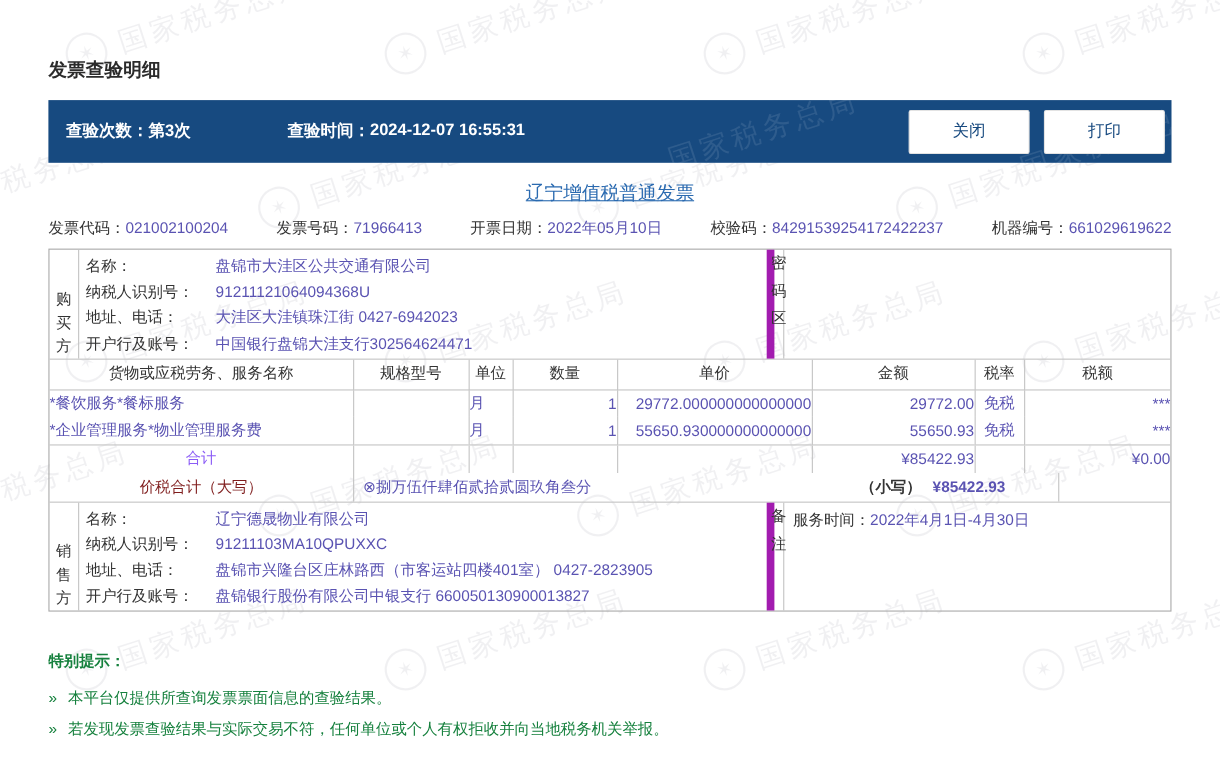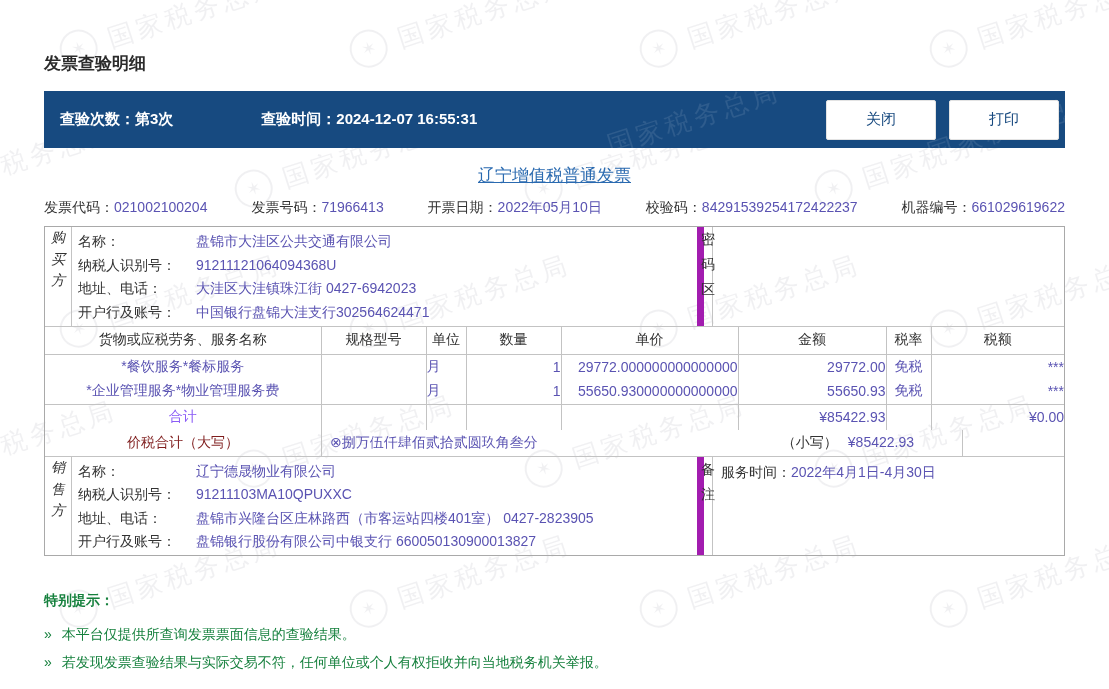--- a/index.html
+++ b/index.html
@@ -56,21 +56,21 @@
   .meta-item .lbl { color:#333; }
   .val { color:#5a53b2; }
 
   
   .invoice-box { border:1px solid #a9a9a9; width:1021px; font-size:14px; background:transparent; }
   .party { display:flex; border-bottom:1px solid #c3c3c3; }
   .party.buyer { height:100px; }
   .party.seller { height:98px; border-bottom:none; }
   .side-cell {
     width:27px; border-right:1px solid #c3c3c3; display:flex;
-    align-items:flex-start; justify-content:center; flex:none;font-style:italic;
+    align-items:flex-end; justify-content:center; flex:none;
   }
   .side-cell span { width:15px; word-break:break-all; line-height:1.55; text-align:center; color:#333; }
   .fields { flex:1; display:flex; flex-direction:column; justify-content:space-between; padding:3px 0; }
   .frow { display:flex; padding-left:6px; line-height:22px; white-space:nowrap; }
   .frow .flabel { width:118px; flex:none; color:#333; }
   .vlabel {
     width:16px; flex:none; border-left:7px solid #a21caf; border-right:1px solid #c3c3c3;
     display:flex; align-items:flex-start; justify-content:center;
   }
   .vlabel span { width:15px; word-break:break-all; line-height:1.8; text-align:center; color:#333; }
@@ -78,42 +78,42 @@
   .remark-line { display:flex; white-space:nowrap; line-height:20px; }
   .remark-line .flabel2 { color:#333; }
 
   
   table.items { width:1019px; border-collapse:collapse; table-layout:fixed; font-size:14px; }
   table.items th, table.items td { border-right:1px solid #c3c3c3; padding:0; overflow:hidden; white-space:nowrap; }
   table.items th:last-child, table.items td:last-child { border-right:none; }
   table.items thead th { height:27px; font-weight:normal; color:#333; border-bottom:1px solid #c3c3c3; text-align:center; }
   table.items tbody td { height:25px; color:#5a53b2; }
   table.items tr.total-row td { border-top:1px solid #c3c3c3; height:26px; }
-  td.c-name   { text-align:center;  padding-left:6px; }
+  td.c-name   { text-align:left;  padding-left:6px; }
   td.c-spec   { text-align:center; }
   td.c-unit   { text-align:left;  padding-left:7px; }
   td.c-qty    { text-align:right; padding-right:3px; }
   td.c-price  { text-align:right; padding-right:2px; }
   td.c-amount { text-align:right; padding-right:8px; }
   td.c-rate   { text-align:center; }
   td.c-tax    { text-align:right; padding-right:8px; }
   tr.total-row td.t-label { text-align:center; color:#8b5cf6; }
 
   
   .grand-row { display:flex; height:27px; border-bottom:1px solid #c3c3c3; align-items:stretch; }
   .grand-label {
     width:277px; flex:none; border-right:1px solid #c3c3c3;
     display:flex; align-items:center; justify-content:center; color:#7f1d1d;
   }
   .grand-mid {
     width:641px; flex:none; border-right:1px solid #c3c3c3;
     display:flex; align-items:center;
   }
   .grand-upper { padding-left:8px; color:#5a53b2; }
-  .grand-lower { margin-left:auto; padding-right:48px; display:flex; gap:10px; white-space:nowrap; }
+  .grand-lower { margin-left:auto; padding-right:48px; display:flex; gap:10px; white-space:nowrap;font-weight:bold; }
   .grand-lower .flabel2 { color:#333; }
   .grand-rest { flex:1; }
 
   
   .notice { margin-top:36px; font-size:14px; color:#15803d; }
   .notice-title { font-weight:bold; margin-bottom:10px; }
   .notice-item { display:flex; gap:10px; line-height:28px; }
   .notice-item .marker { flex:none; }
 </style>
 </head>

